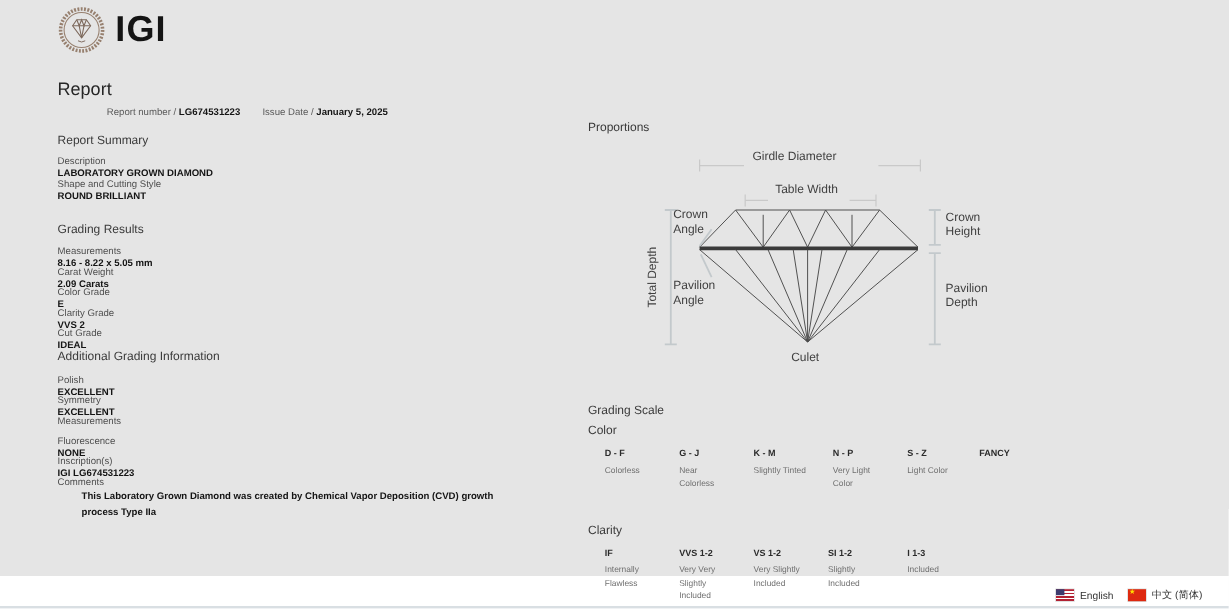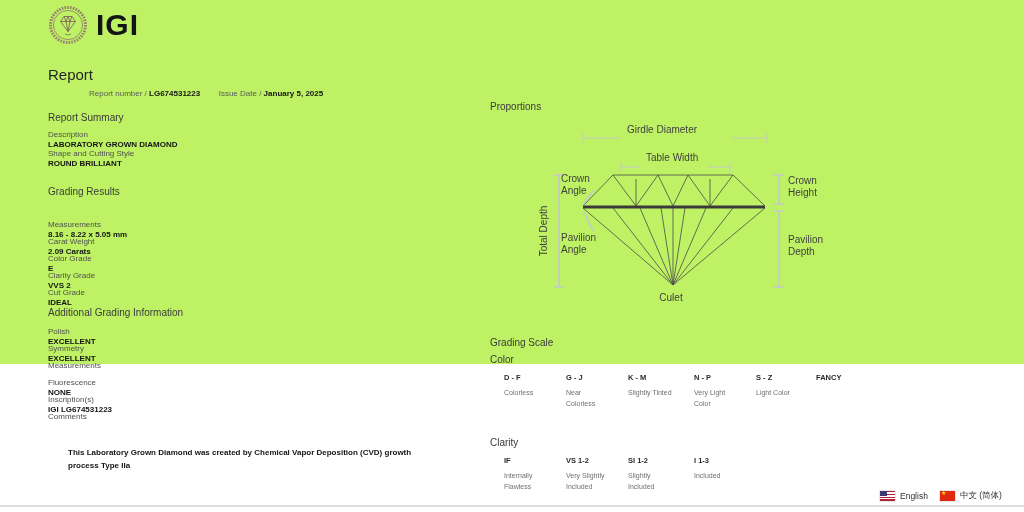--- a/index.html
+++ b/index.html
@@ -1,39 +1,39 @@
 <!DOCTYPE html>
 <html><head>
 <meta charset="utf-8">
 <style>
   * { margin:0; padding:0; box-sizing:border-box; }
   html,body { width:1024px; height:512px; background:#ffffff; overflow:hidden;
     font-family:"Liberation Sans", sans-serif; color:#1c1c1c; }
-  .page { position:relative; width:1024px; height:364px; background:#bef264; }
+  .page { position:relative; width:1024px; height:480px; background:#e5e5e5; }
 
   
   .logo { position:absolute; left:48px; top:5px; display:flex; align-items:center; }
   .wordmark { font-size:30px; font-weight:600; letter-spacing:1px; color:#141414; margin-left:8px; }
 
   
   .left-col { position:absolute; left:48px; top:66px; width:409px; }
   .report-title { font-size:15px; font-weight:400; color:#262626; line-height:18px; margin-bottom:5px; }
   .num-line { font-size:8px; line-height:10px; color:#5a5a5a; margin-bottom:13px;padding-left:41px; }
   .num-line b { color:#161616; font-weight:700; }
   .num-line .gap { display:inline-block; width:14px; }
   .sec-title { font-size:10px; color:#3a3a3a; line-height:12px; }
   .sec-title.summary { margin-bottom:6px; }
-  .sec-title.grading { margin-top:18px; margin-bottom:22px; }
+  .sec-title.grading { margin-top:18px; margin-bottom:7px; }
   .sec-title.additional { margin-top:2px; margin-bottom:8px; }
   .row { display:flex; justify-content:space-between; align-items:flex-start;flex-direction:column; }
   .row.s { height:19px; }
   .row.g { height:17px; }
   .lbl { font-size:8px; color:#4f4f4f; line-height:10px; white-space:nowrap; }
   .val { font-size:8px; font-weight:700; color:#141414; line-height:10px; text-align:right; }
-  .row.comments { justify-content:flex-start;gap:24px; }
+  .row.comments { justify-content:flex-start; }
   .comments-val { text-align:left; margin-left:20px; width:349px; font-size:8px; font-weight:700;
     color:#141414; line-height:13px; }
 
   
   .right-col { position:absolute; left:490px; top:100px; width:520px; }
   .prop-title { font-size:10px; color:#3a3a3a; line-height:13px; margin-bottom:6px; }
   .diagram { display:block; }
   .dg-label { font-size:10px; fill:#3f3f3f; }
   .dg-stroke { stroke:#4a4a4a; stroke-width:0.8; fill:none; }
   .dg-girdle { stroke:#3a3a3a; stroke-width:3; }
@@ -257,20 +257,26 @@
       </div>
     </div>
 
     <div class="sub-title clarity">Clarity</div>
     <div class="scale-grid">
       <div class="col-l0">
         <div class="grade">IF</div>
         <div class="desc-line">Internally</div>
         <div class="desc-line">Flawless</div>
       </div>
+      <div class="col-l1">
+        <div class="grade">VVS 1-2</div>
+        <div class="desc-line">Very Very</div>
+        <div class="desc-line">Slightly</div>
+        <div class="desc-line">Included</div>
+      </div>
       <div class="col-l2">
         <div class="grade">VS 1-2</div>
         <div class="desc-line">Very Slightly</div>
         <div class="desc-line">Included</div>
       </div>
       <div class="col-l3">
         <div class="grade">SI 1-2</div>
         <div class="desc-line">Slightly</div>
         <div class="desc-line">Included</div>
       </div>

